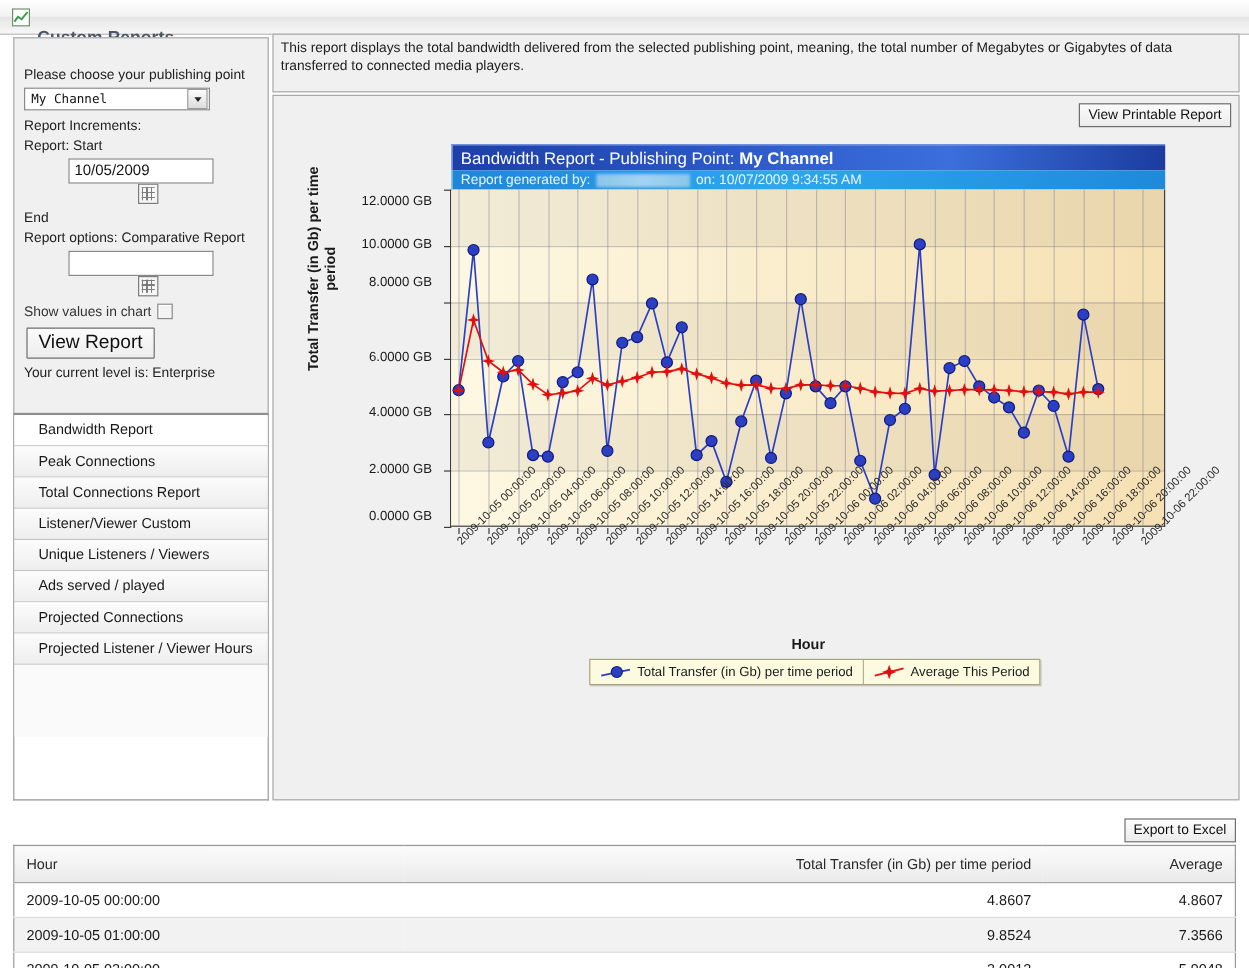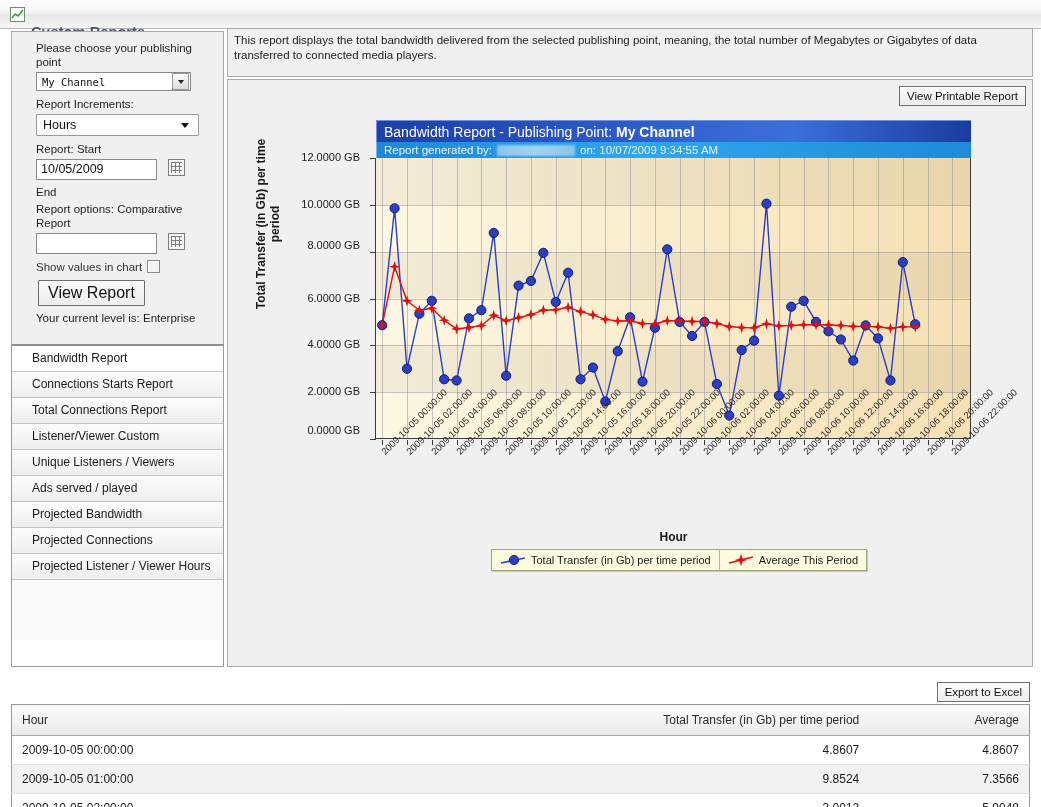--- a/index.html
+++ b/index.html
@@ -31,21 +31,21 @@
     font-size: 14.5px; font-weight: bold; color: #4a5568;
     letter-spacing: .1px;
     margin-top: 36px;
   }
 
   
   .leftpanel {
     position: absolute; left: 11px; top: 31px; width: 213px; height: 636px;
     background: #f0f0f0; border: 1px solid #a8a8a8;
   }
-  .lp-inner { padding: 7px 8px 0 24px; }
+  .lp-inner { padding: 7px 8px 0 8px; margin-top: 15px; }
   .lp-label { font-size: 11.5px; color: #222; margin: 2px 0 3px 0; line-height: 14px; }
   .lp-select {
     width: 155px; height: 19px; border: 1px solid #8a8a8a; background: #ffffff;
     display: flex; align-items: center; position: relative; font-size: 11.5px;
     margin-bottom: 6px;
   }
   .lp-select .sel-text { padding-left: 5px; flex: 1; font-family: "DejaVu Sans Mono", monospace; font-size: 10.5px; color:#111;}
   .lp-select .sel-arrow {
     width: 17px; height: 17px; background: linear-gradient(to bottom,#fdfdfd,#dcdcdc);
     border: 1px solid #9a9a9a; margin-right: 1px;
@@ -54,21 +54,21 @@
   .lp-select2 {
     width: 163px; height: 22px; border: 1px solid #9a9a9a; background: #ffffff;
     display: flex; align-items: center; position: relative; font-size: 12.5px;
     margin-bottom: 6px; border-radius: 1px;
   }
   .lp-select2 .sel-text { padding-left: 6px; flex: 1; color:#111; }
   .lp-select2 .sel-arrow2 { width: 18px; margin-right: 4px; display:flex; align-items:center; justify-content:center;}
   .caret { width:0;height:0;border-left:4px solid transparent;border-right:4px solid transparent;border-top:5px solid #111;}
   .caret-sm { width:0;height:0;border-left:3px solid transparent;border-right:3px solid transparent;border-top:4px solid #222;}
 
-  .datefield-row { display:flex; align-items:flex-start; margin-bottom: 5px; }
+  .datefield-row { display:flex; align-items:center; margin-bottom: 5px; flex-direction: column; }
   .datefield {
     width: 121px; height: 21px; border: 1px solid #8a8a8a; background: #fff;
     font-size: 12.5px; color: #111; padding-left: 4px; line-height: 19px;
   }
   .calicon {
     width: 17px; height: 17px; margin-left: 11px; border: 1px solid #7d7d7d;
     background: #f6f6f6; position: relative;
   }
   .calicon::before {
     content:""; position:absolute; left:2px; top:2px; right:2px; bottom:2px;
@@ -222,26 +222,20 @@
     <div class="lp-inner">
       <div class="lp-label">Please choose your publishing point</div>
       <div class="lp-select">
         <span class="sel-text">My Channel</span>
         <span class="sel-arrow">
             <i class="caret-sm"></i>
           </span>
       </div>
 
       <div class="lp-label">Report Increments:</div>
-      <div class="lp-select2">
-        <span class="sel-text">Hours</span>
-        <span class="sel-arrow2">
-            <i class="caret"></i>
-          </span>
-      </div>
 
       <div class="lp-label">Report: Start</div>
       <div class="datefield-row">
         <div class="datefield">10/05/2009</div>
         <div class="calicon"></div>
       </div>
 
       <div class="lp-label">End</div>
 
       <div class="lp-label">Report options: Comparative Report</div>
@@ -256,26 +250,25 @@
       </div>
 
       <button class="btn-viewreport">View Report</button>
 
       <div class="lp-level">Your current level is: Enterprise</div>
     </div>
   </div>
 
   <div class="reportlist" id="report-list">
       <div class="rl-item active">Bandwidth Report</div>
-      <div class="rl-item">Connections Starts Report</div>
+      <div class="rl-item">Peak Connections</div>
       <div class="rl-item">Total Connections Report</div>
       <div class="rl-item">Listener/Viewer Custom</div>
       <div class="rl-item">Unique Listeners / Viewers</div>
       <div class="rl-item">Ads served / played</div>
-      <div class="rl-item">Projected Bandwidth</div>
       <div class="rl-item">Projected Connections</div>
       <div class="rl-item">Projected Listener / Viewer Hours</div>
       <div class="rl-filler"></div>
     </div>
 
   <div class="desc-box">This report displays the total bandwidth delivered from the selected publishing point, meaning, the total number of Megabytes or Gigabytes of data transferred to connected media players.</div>
 
   <div class="chart-box">
     <button class="btn-printable">View Printable Report</button>
 
@@ -290,23 +283,23 @@
         <span>Report generated by:</span>
         <span class="redacted"></span>
         <span>on:</span>&nbsp;<span>10/07/2009 9:34:55 AM</span>
       </div>
 
       <div class="ylabels-wrap" id="ylabels">
           <div class="ylabel" style="top: 344px; right: 8px;">0.0000 GB</div>
           <div class="ylabel" style="top: 305.167px; right: 8px;">2.0000 GB</div>
           <div class="ylabel" style="top: 258.333px; right: 8px;">4.0000 GB</div>
           <div class="ylabel" style="top: 211.5px; right: 8px;">6.0000 GB</div>
-          <div class="ylabel" style="top: 159px; right: 8px;">8.0000 GB</div>
+          <div class="ylabel" style="top: 149px; right: 8px;">8.0000 GB</div>
           <div class="ylabel" style="top: 117.833px; right: 8px;">10.0000 GB</div>
-          <div class="ylabel" style="top: 71px; right: 8px;">12.0000 GB</div>
+          <div class="ylabel" style="top: 82px; right: 8px;">12.0000 GB</div>
         </div>
       <div class="ytitle">Total Transfer (in Gb) per time period</div>
       <div class="yaxis-line"></div>
 
       <div class="plot" id="plot">
           <div class="hgrid" style="top: 234.167px;"></div>
           <div class="hgrid" style="top: 187.333px;"></div>
           <div class="hgrid" style="top: 140.5px;"></div>
           <div class="hgrid" style="top: 93.6667px;"></div>
           <div class="hgrid" style="top: 46.8333px;"></div>

